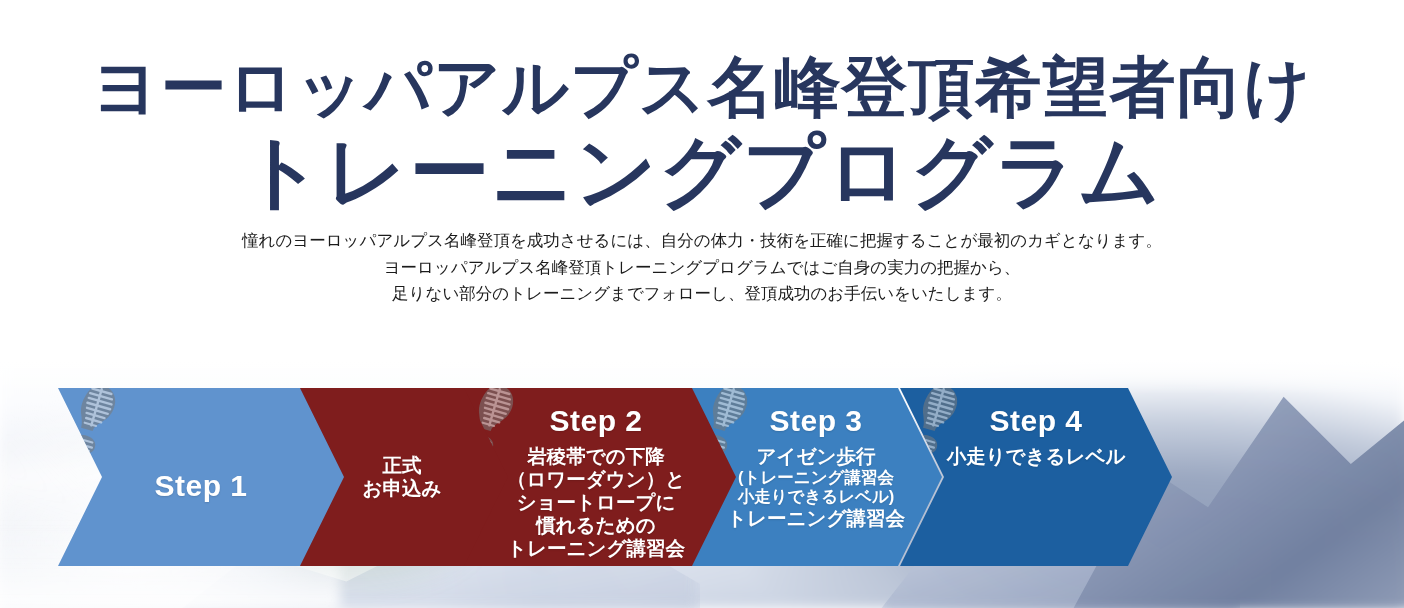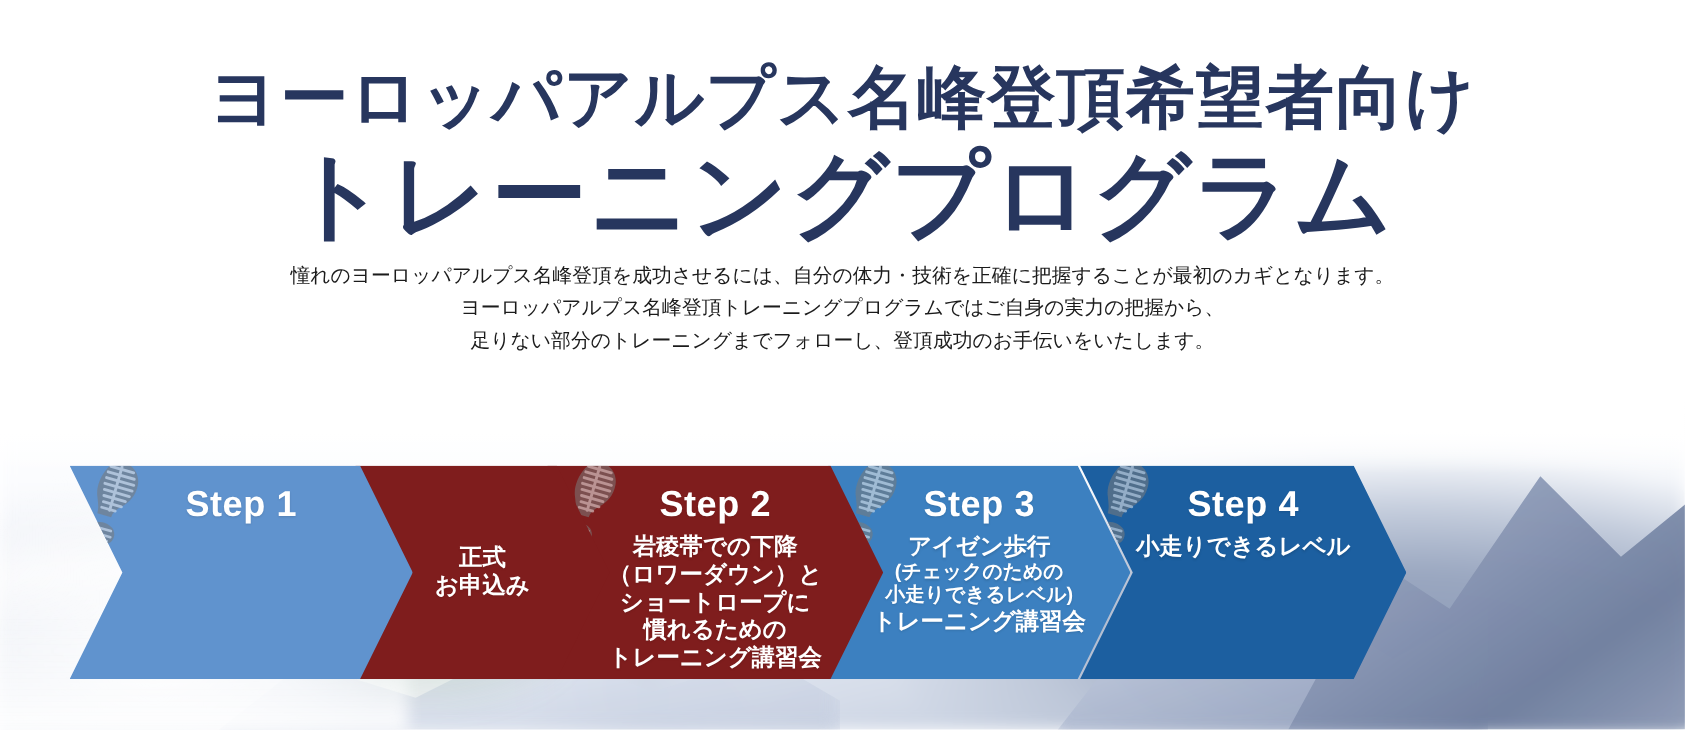--- a/index.html
+++ b/index.html
@@ -65,21 +65,21 @@
   }
   #bg-photo .white-top {
     position:absolute; left:0; top:0; width:1404px; height:64px;
     background:linear-gradient(to bottom, #ffffff 0%, #ffffff 46%, rgba(255,255,255,0) 100%);
   }
 
   
   #header { position:relative; z-index:2; text-align:center; padding-top:52px; }
   .title-line1 {
     color:#27365e;
-    font-size:57px;
+    font-size:66px;
     font-weight:700;
     letter-spacing:1px;
     line-height:1.08;
     white-space:nowrap;
   }
   .title-line2 {
     color:#27365e;
     font-size:80px;
     font-weight:700;
     letter-spacing:2px;
@@ -128,21 +128,21 @@
 
   .boot {
     position:absolute; left:14px; top:-6px;
     width:44px; height:74px;
     transform:rotate(16deg);
     opacity:0.62;
     pointer-events:none;
   }
 
   
-  #chev-1 { left:58px;   width:286px; background:#6093CE; }
+  #chev-1 { left:58px;   width:286px; background:#6093CE;justify-content:center; }
   #chev-2 { left:296px;  width:212px; background:#7CB765; }
   #chev-3 { left:456px;  width:280px; background:#377BBF; }
   #chev-4 { left:690px;  width:252px; background:#3C80C0; }
   #chev-5 { left:900px;  width:272px; background:#1C5FA0; }
   #chev-6 { left:1130px; width:230px; background:#12A05A; }
 
   #chev-1 { z-index:16; }
   #chev-2 { z-index:15; }
   #chev-3 { z-index:14; }
   #chev-4 { z-index:13; }
@@ -261,21 +261,21 @@
         <rect x="13" y="42" width="14" height="2.2" rx="1.1"></rect>
         <rect x="14" y="59" width="14" height="2.2" rx="1.1"></rect>
         <rect x="13" y="64" width="16" height="2.2" rx="1.1"></rect>
         <rect x="14" y="68" width="13" height="2.0" rx="1.0"></rect>
         <rect x="20" y="5" width="2.4" height="40" rx="1.2"></rect>
       </g>
     </svg>
     <div class="step-label">Step 3</div>
     <div class="chev-body">
       <div>アイゼン歩行</div>
-      <div class="sm">(チェックのための</div>
+      <div class="sm">(トレーニング講習会</div>
       <div class="sm">小走りできるレベル)</div>
       <div>トレーニング講習会</div>
     </div>
   </div>
 
   <div class="chev" id="chev-5" style="background: rgb(28, 95, 160);">
     <svg class="boot" viewBox="0 0 44 74">
       <g fill="#7b7b7b">
         <path d="M21 2 C30 2 37 8 38 17 C39 26 35 33 30 38 C26 42 24 45 24 49 L12 49 C12 44 10 40 8 35 C5 28 6 18 10 10 C13 5 16 2 21 2 Z" opacity="0.9"></path>
         <path d="M13 56 C19 54 26 55 29 59 C32 63 31 69 27 71 C22 73 15 72 12 68 C9 64 9 58 13 56 Z" opacity="0.9"></path>

